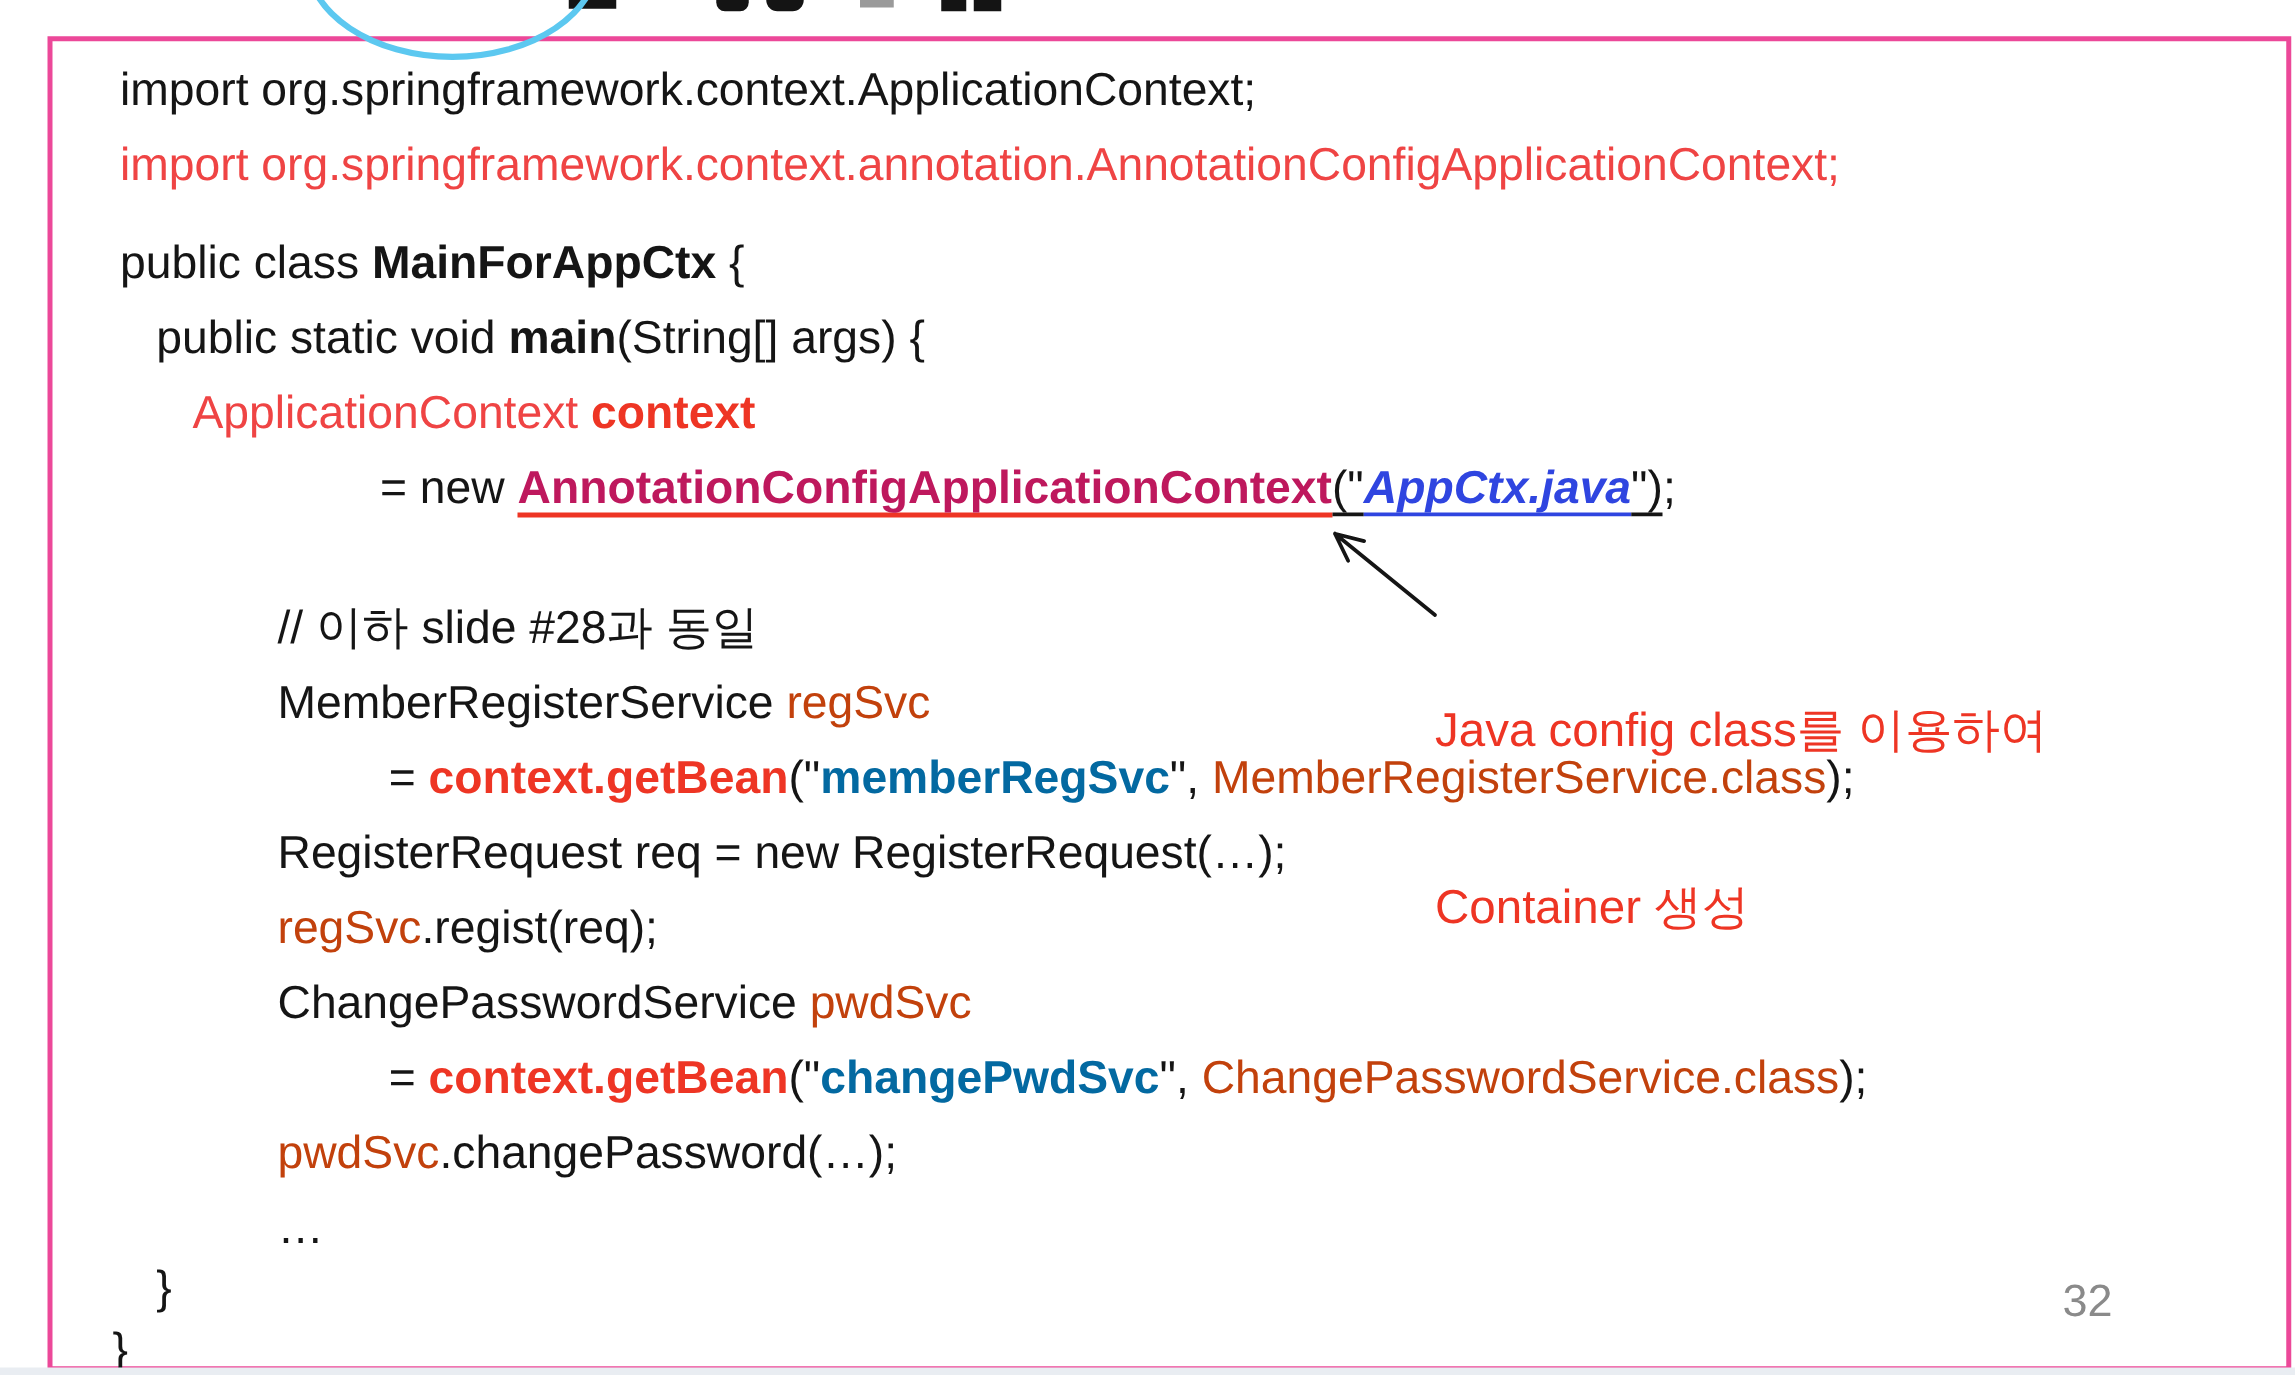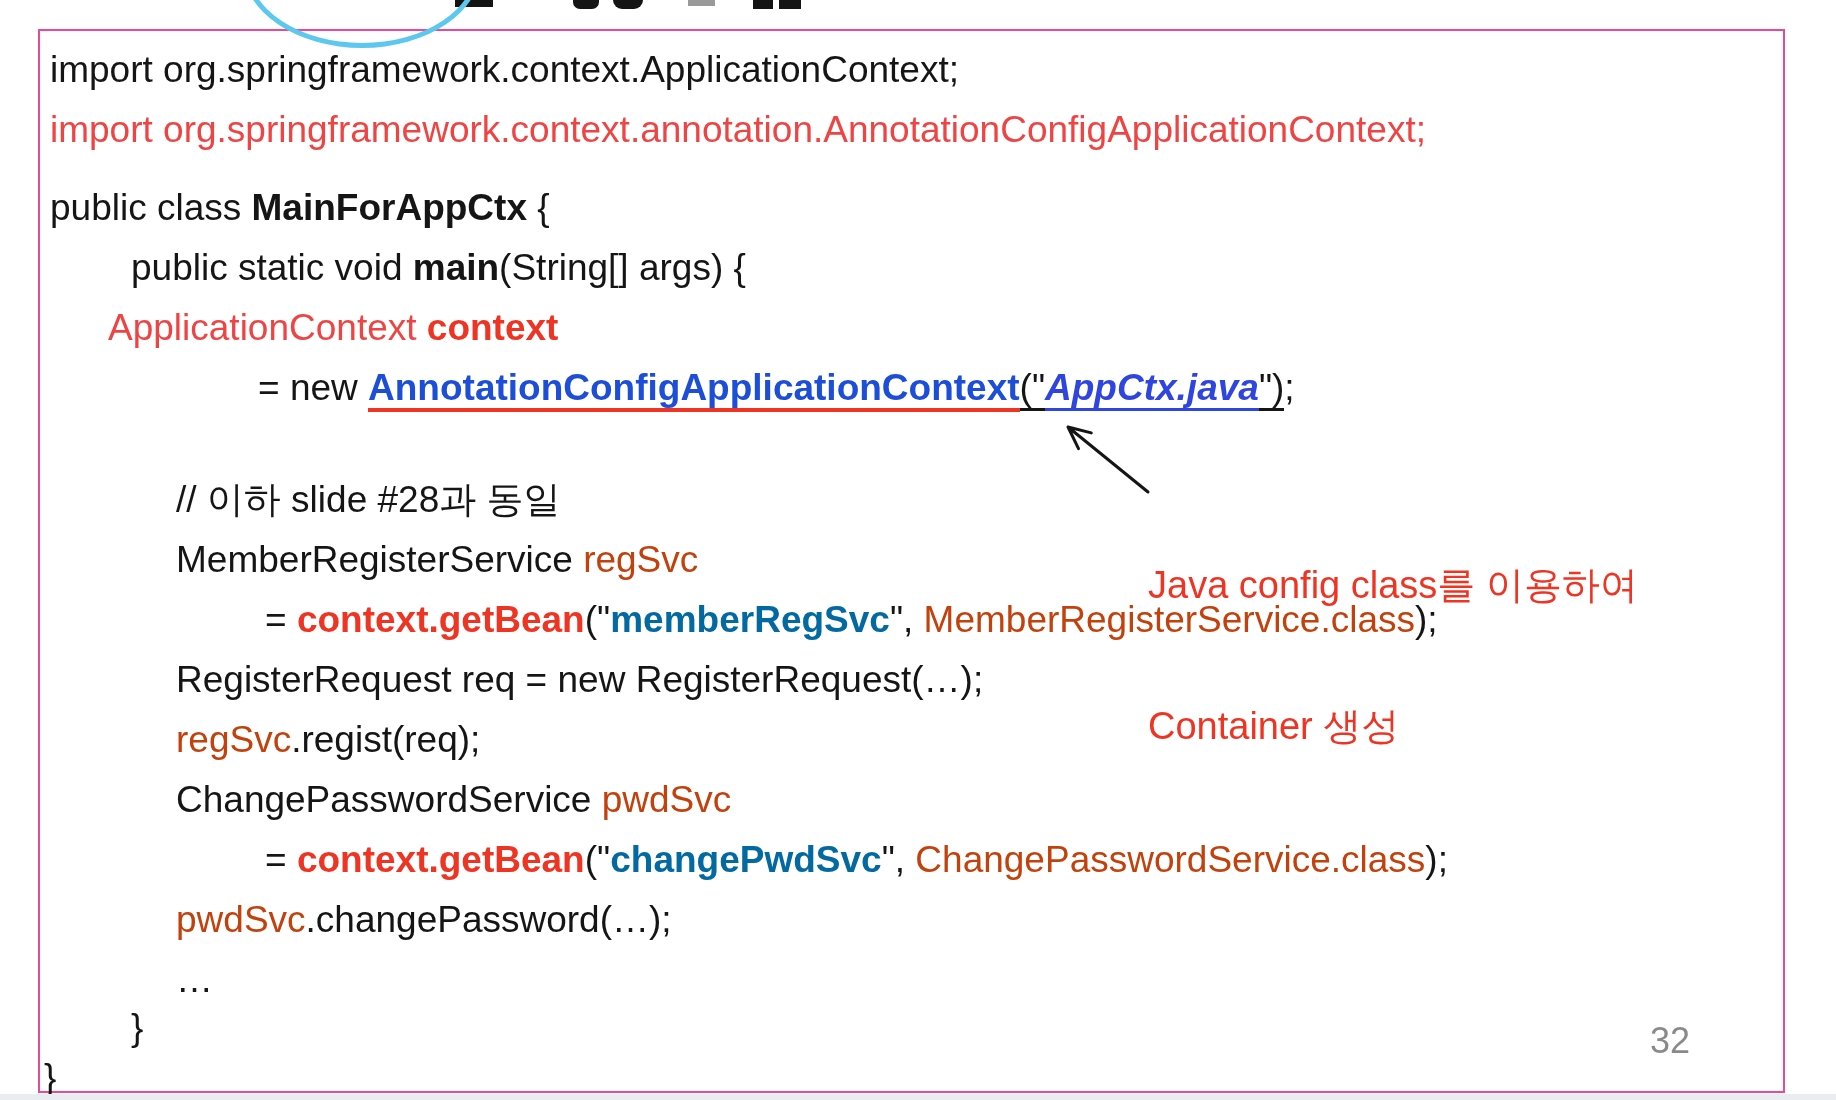--- a/index.html
+++ b/index.html
@@ -21,47 +21,47 @@
   .frag.f1{left:455px;width:38px;height:7px;}
   .frag.f2{left:573px;width:26px;height:9px;border-radius:0 0 7px 7px;}
   .frag.f3{left:613px;width:30px;height:9px;border-radius:0 0 9px 9px;}
   .frag.f4{left:688px;width:27px;height:6px;background:#9a9a9a;}
   .frag.f5{left:753px;width:20px;height:9px;}
   .frag.f6{left:779px;width:22px;height:9px;}
 
   
   .code-box{
     position:absolute;left:38px;top:29px;width:1743px;height:1060px;
-    border:2px solid #ec4899;background:#ffffff;overflow:visible;
+    border:4px solid #ec4899;background:#ffffff;overflow:visible;padding-left:44px;
   }
   .code{
     position:relative;padding:9px 0 0 0;
     font-size:37px;line-height:60px;color:#151515;
     white-space:pre;
   }
   .code-line{white-space:pre;}
   .code-spacer{width:100%;}
   .ind-0{margin-left:10px;}
-  .ind-1{margin-left:91px;}
+  .ind-1{margin-left:39px;}
   .ind-2{margin-left:136px;}
   .ind-2b{margin-left:68px;}
   .ind-3a{margin-left:218px;}
   .ind-3b{margin-left:225px;}
   .ind-b{margin-left:4px;}
   
   .code > div:nth-last-child(2){margin-top:-12px;}
   .code > div:last-child{margin-top:-10px;}
 
   .seg-k {color:#151515;}
   .seg-kb{color:#151515;font-weight:bold;}
   .seg-r {color:#ef4444;}
   .seg-rb{color:#ee3524;font-weight:bold;}
   .seg-b {color:#c2410c;}
   .seg-bb{color:#0369a1;font-weight:bold;}
-  .seg-ru{color:#1d4ed8;font-weight:bold;border-bottom:4px solid #ee3524;}
+  .seg-ru{color:#be185d;font-weight:bold;border-bottom:4px solid #ee3524;}
   .seg-ku{color:#151515;border-bottom:3px solid #151515;}
   .seg-bu{color:#2f45e0;font-weight:bold;font-style:italic;border-bottom:3px solid #2f45e0;}
 
   
   .annotation{
     position:absolute;left:1148px;top:468px;
     color:#ee3524;font-size:38px;line-height:47px;white-space:pre;
   }
 
   

